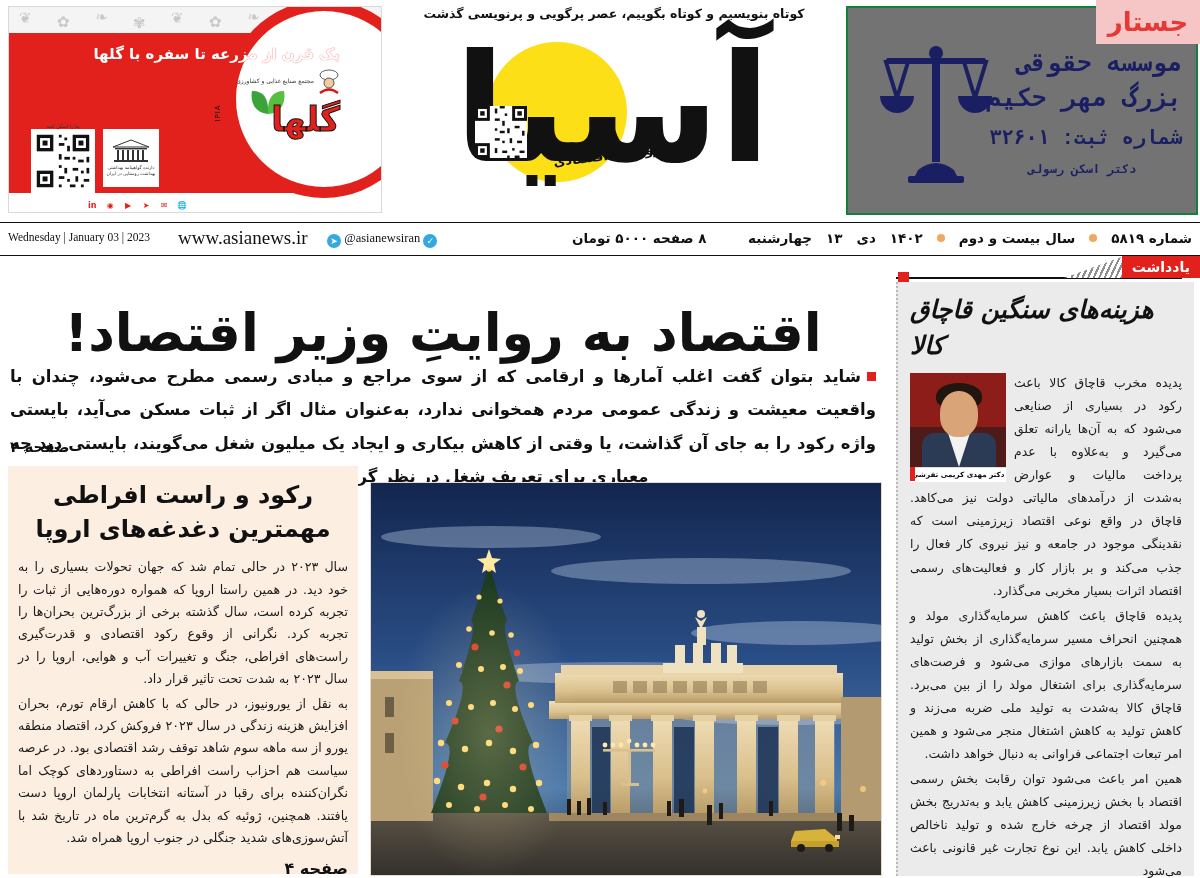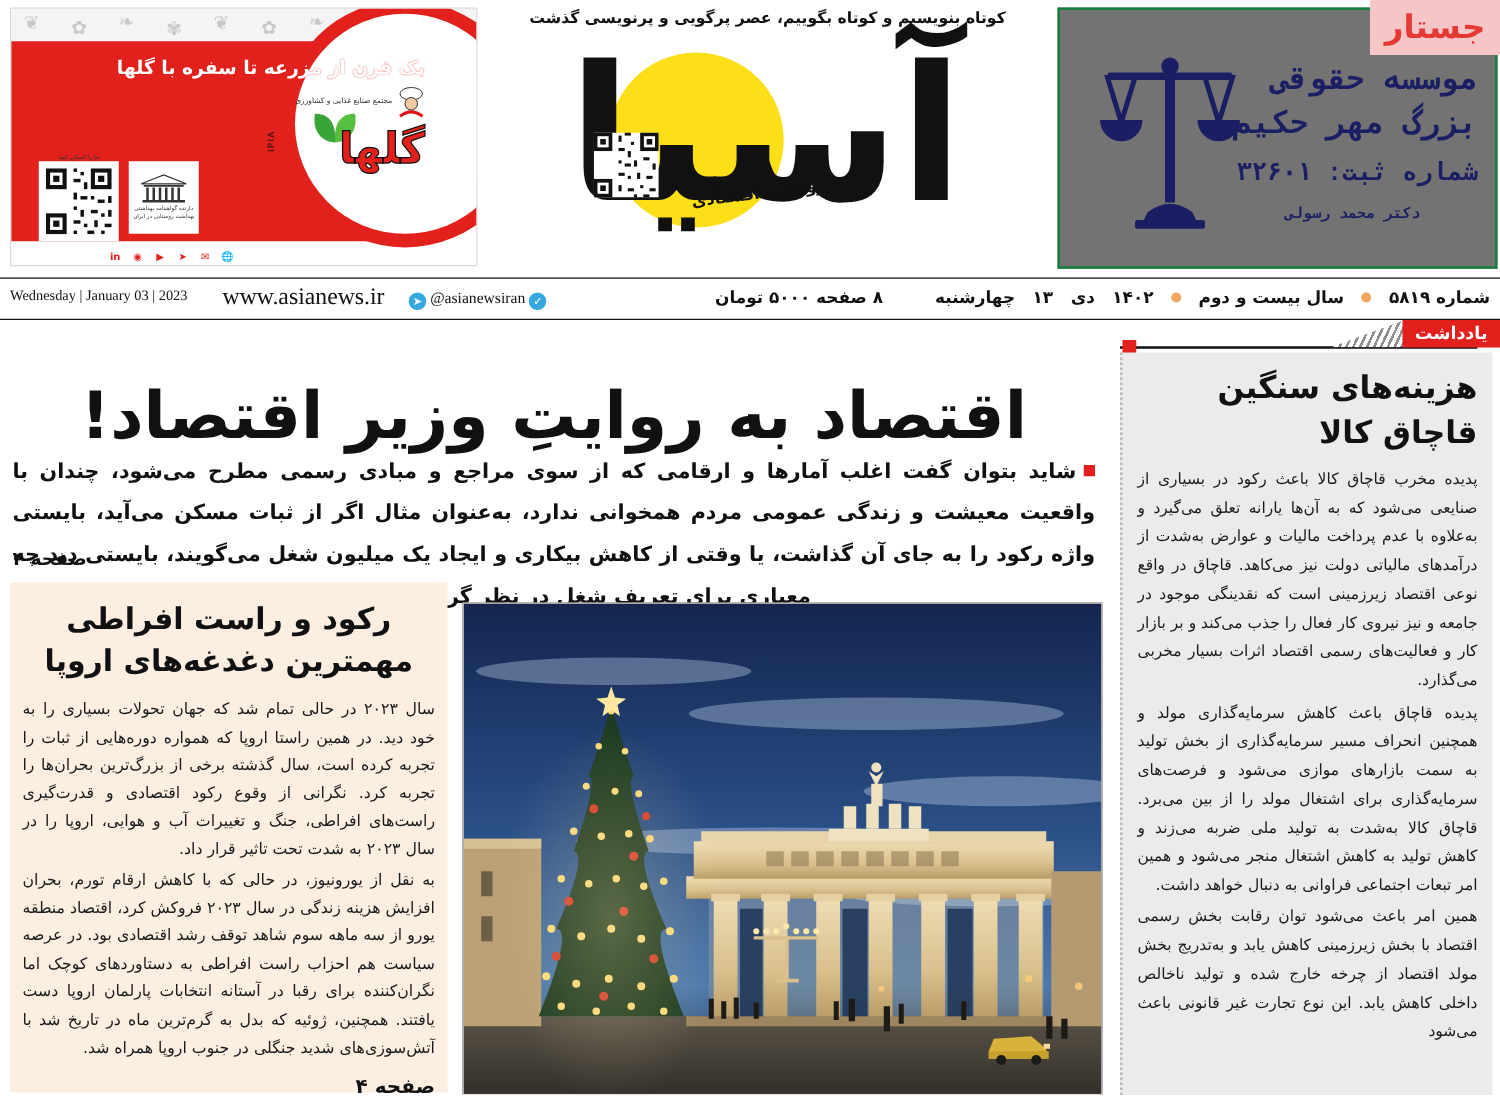--- a/index.html
+++ b/index.html
@@ -117,21 +117,21 @@
   .side{position:absolute;left:890px;top:256px;width:310px;height:622px;background:#fff;}
   .side-badge{position:absolute;right:0;top:0;height:22px;background:#e2211c;color:#fff;
       font-size:14px;font-weight:bold;padding:0 10px;display:flex;align-items:center;z-index:3;}
   .side-hatch{position:absolute;right:76px;top:0;width:60px;height:22px;z-index:2;
       background:repeating-linear-gradient(115deg,#8e8e8e 0 2px,#ffffff 2px 5px);
       clip-path:polygon(100% 0,100% 100%,0 100%);}
   .side-rule{position:absolute;left:6px;top:21px;width:286px;height:2px;background:#111;}
   .side-sq{position:absolute;left:8px;top:16px;width:11px;height:11px;background:#e2211c;}
   .side-panel{position:absolute;left:6px;top:26px;width:298px;height:594px;background:#ebebeb;
       border-left:2px dotted #b9b9b9;box-sizing:border-box;padding:10px 12px 0 12px;}
-  .side-title{font-size:25px;font-weight:bold;line-height:1.42;text-align:right;color:#111;}
+  .side-title{font-size:25px;font-weight:bold;line-height:1.42;text-align:left;color:#111;font-style:italic;}
   .side-body{margin-top:8px;font-size:12.4px;line-height:1.86;text-align:justify;color:#1a1a1a;}
   .side-body p{margin:0 0 2px 0;}
   .portrait{float:left;width:96px;height:108px;margin:2px 8px 4px 0;position:relative;}
   .portrait-img{width:96px;height:94px;background:#8d1d18;position:relative;overflow:hidden;}
   .p-face{position:absolute;left:30px;top:18px;width:38px;height:46px;border-radius:48% 48% 44% 44%;background:#d9a477;}
   .p-hair{position:absolute;left:26px;top:10px;width:46px;height:26px;border-radius:50% 50% 40% 40%;background:#20150f;}
   .p-suit{position:absolute;left:12px;top:60px;width:74px;height:36px;background:#2b3a55;border-radius:12px 12px 0 0;}
   .p-shirt{position:absolute;left:38px;top:60px;width:22px;height:34px;background:#f2f2f2;
       clip-path:polygon(50% 100%,0 0,100% 0);}
   .p-chair{position:absolute;left:0;top:54px;width:96px;height:40px;background:#1a1a1a;opacity:.55;}
@@ -291,21 +291,21 @@
           <path d="M2 52 A17 17 0 0 0 36 52 Z"></path>
           <path d="M80 52 A17 17 0 0 0 114 52 Z"></path>
           <path d="M40 126 Q58 112 76 126 L80 134 L36 134 Z"></path>
           <rect x="30" y="132" width="56" height="7" rx="2"></rect>
         </g>
       </svg>
       <div class="law-text">
         <div class="law-l1">موسسه حقوقی</div>
         <div class="law-l2">بزرگ مهر حکیم</div>
         <div class="law-reg">شماره ثبت: ۳۲۶۰۱</div>
-        <div class="law-person">دکتر محمد رسولی</div>
+        <div class="law-person">دکتر اسکن رسولی</div>
       </div>
     </div>
     <div class="jostar">
       <span>جستار</span>
     </div>
   </div>
 
   <div class="infobar">
     <div class="ib-en">Wednesday | January 03 | 2023</div>
     <div class="ib-url">www.asianews.ir</div>
@@ -531,20 +531,33 @@
   </div>
 
   <div class="side">
     <div class="side-hatch"></div>
     <div class="side-badge">یادداشت</div>
     <div class="side-rule"></div>
     <div class="side-sq"></div>
     <div class="side-panel">
       <div class="side-title">هزینه‌های سنگین قاچاق کالا</div>
       <div class="side-body">
+        <div class="portrait">
+          <div class="portrait-img">
+            <div class="p-chair"></div>
+            <div class="p-suit"></div>
+            <div class="p-shirt"></div>
+            <div class="p-hair"></div>
+            <div class="p-face"></div>
+          </div>
+          <div class="portrait-cap">
+            <span>دکتر مهدی کریمی تفرشی</span>
+            <span class="cap-bar"></span>
+          </div>
+        </div>
         <p>پدیده مخرب قاچاق کالا باعث رکود در بسیاری از صنایعی می‌شود که به آن‌ها یارانه تعلق می‌گیرد و به‌علاوه با عدم پرداخت مالیات و عوارض به‌شدت از درآمدهای مالیاتی دولت نیز می‌کاهد. قاچاق در واقع نوعی اقتصاد زیرزمینی است که نقدینگی موجود در جامعه و نیز نیروی کار فعال را جذب می‌کند و بر بازار کار و فعالیت‌های رسمی اقتصاد اثرات بسیار مخربی می‌گذارد.</p>
         <p>پدیده قاچاق باعث کاهش سرمایه‌گذاری مولد و همچنین انحراف مسیر سرمایه‌گذاری از بخش تولید به سمت بازارهای موازی می‌شود و فرصت‌های سرمایه‌گذاری برای اشتغال مولد را از بین می‌برد. قاچاق کالا به‌شدت به تولید ملی ضربه می‌زند و کاهش تولید به کاهش اشتغال منجر می‌شود و همین امر تبعات اجتماعی فراوانی به دنبال خواهد داشت.</p>
         <p>همین امر باعث می‌شود توان رقابت بخش رسمی اقتصاد با بخش زیرزمینی کاهش یابد و به‌تدریج بخش مولد اقتصاد از چرخه خارج شده و تولید ناخالص داخلی کاهش یابد. این نوع تجارت غیر قانونی باعث می‌شود</p>
       </div>
     </div>
   </div>
 
 </div>
 
 </body></html>

